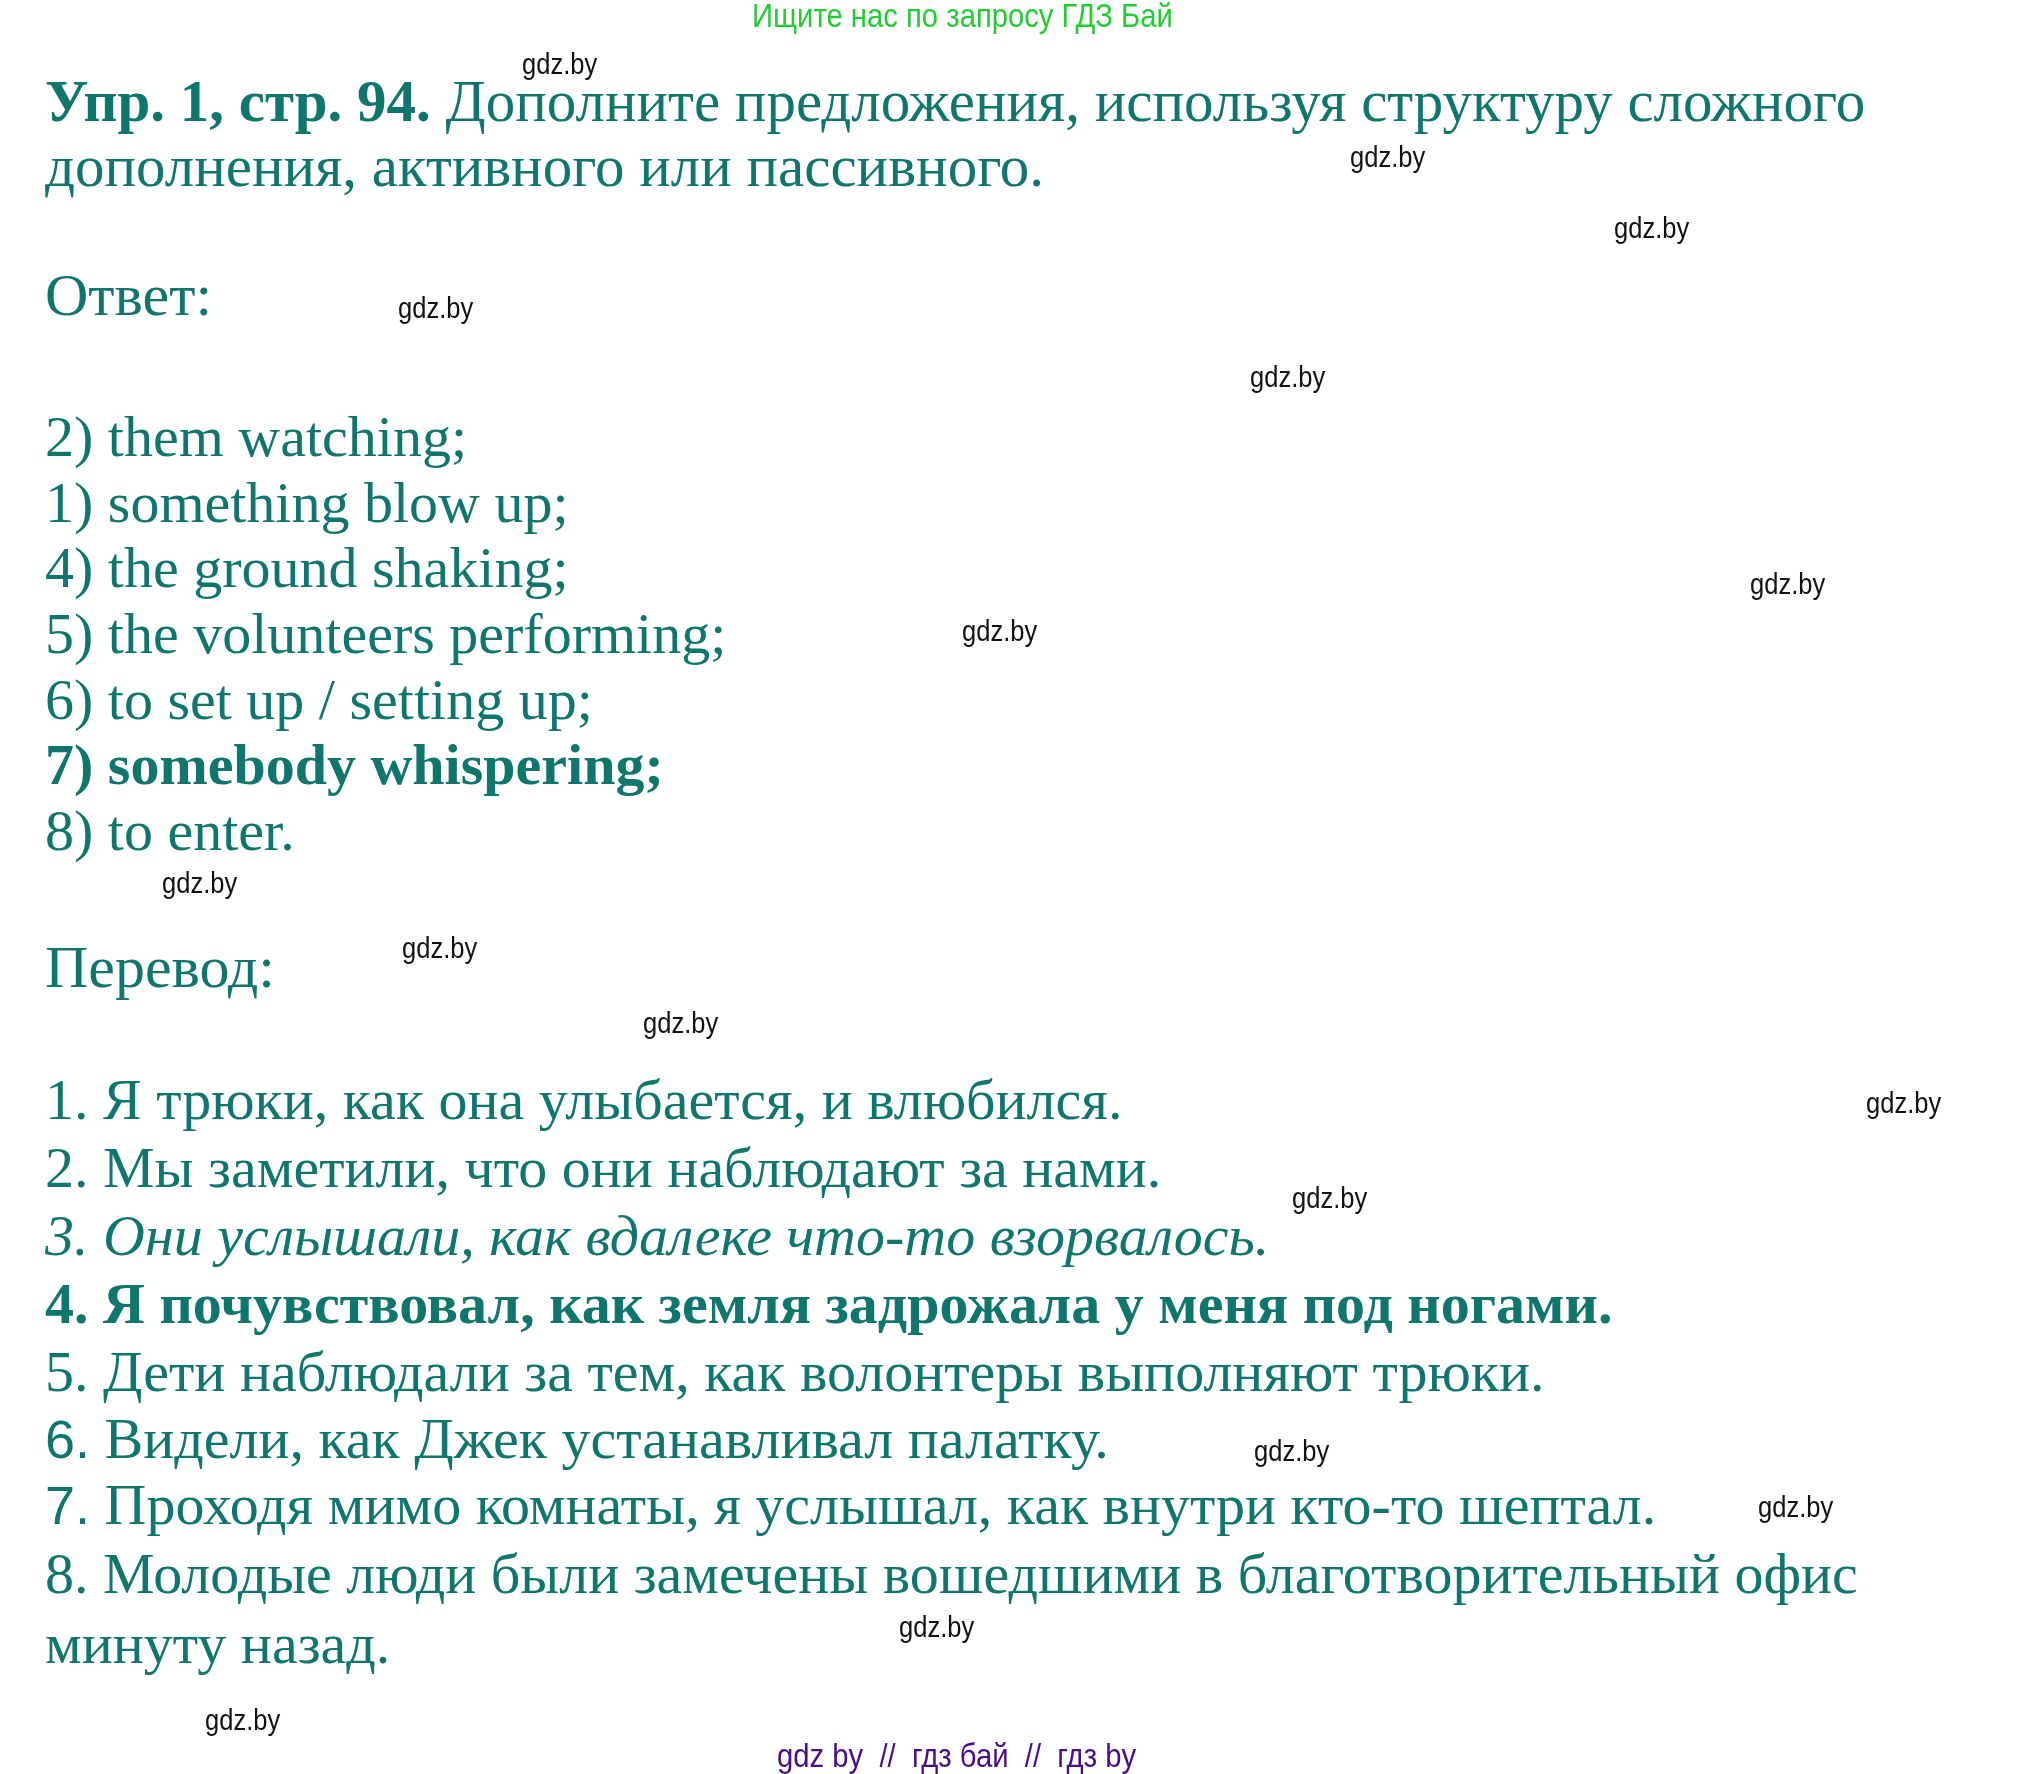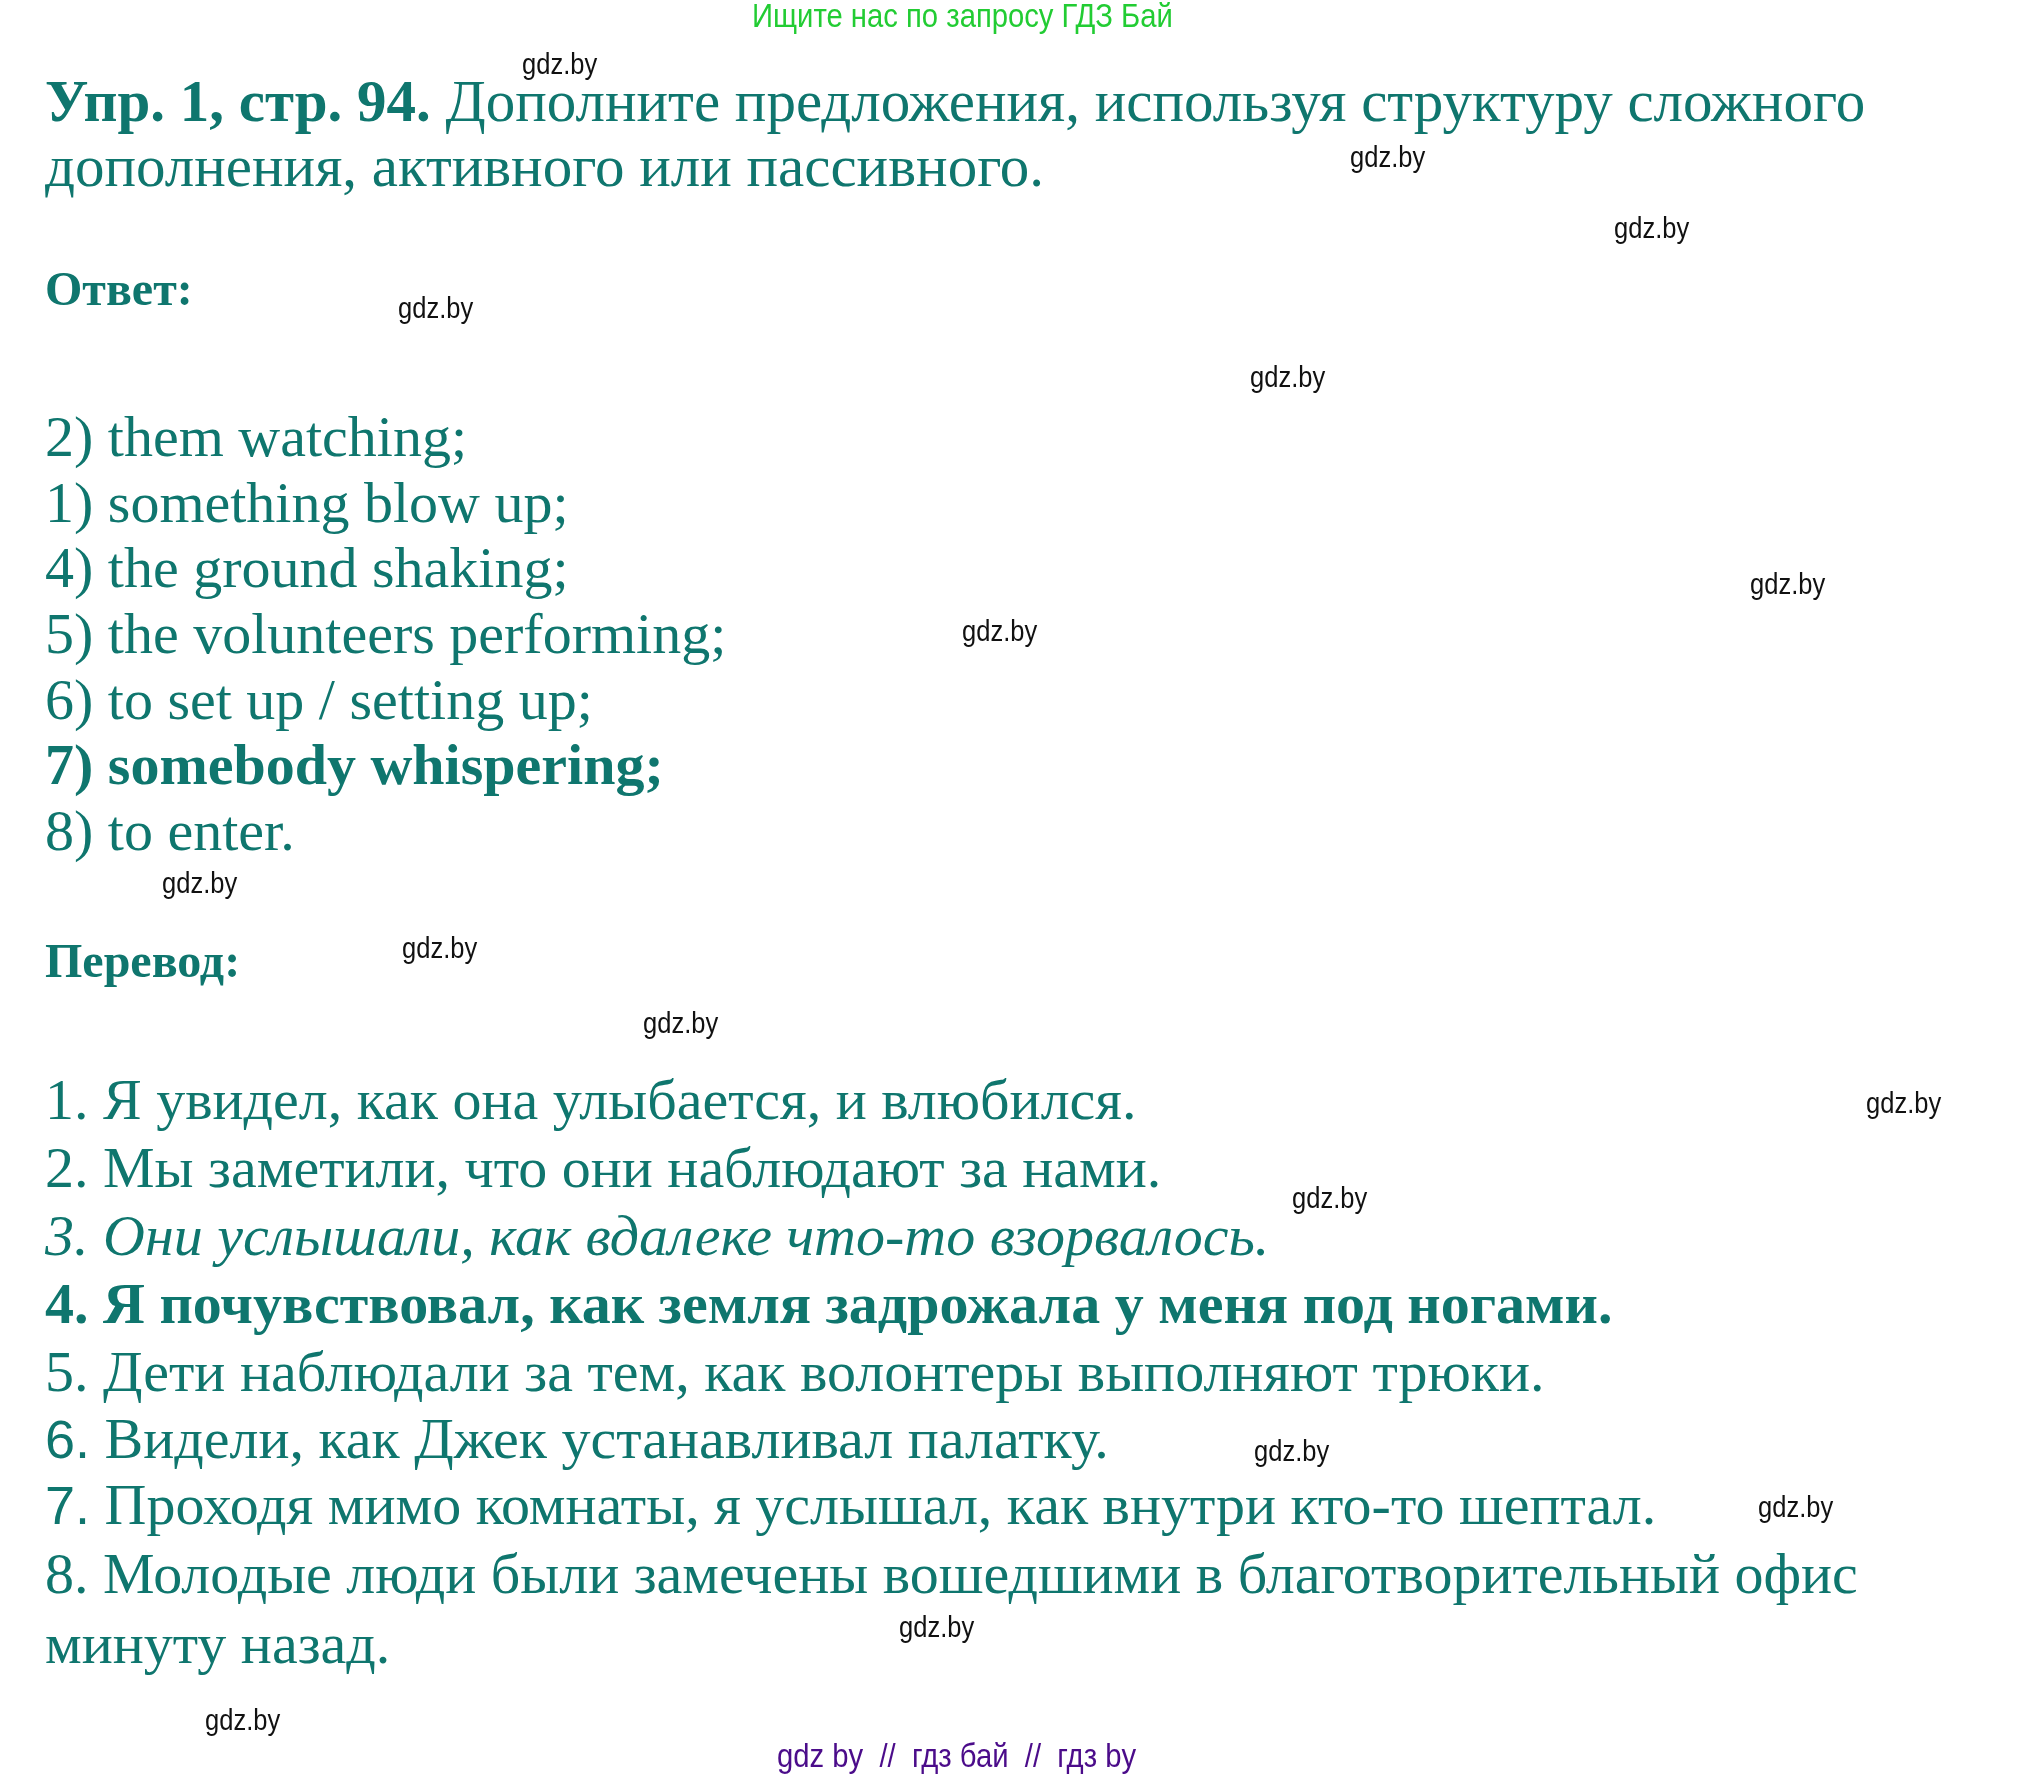--- a/index.html
+++ b/index.html
@@ -10,21 +10,21 @@
     font-family: "Liberation Sans", sans-serif;
     font-size: 34px; color: #22cc33;
     transform: scaleX(0.86); transform-origin: left top;
   }
   .serif {
     font-family: "Liberation Serif", serif;
     color: #0f766e; font-size: 58px; line-height: 1;
   }
   .title-line { left: 45px; font-size: 59px; }
   .title-bold { font-weight: bold; }
-  .heading { left: 45px; font-weight: bold; font-size: 48px; }
+  .heading { left: 45px; font-weight: normal; font-size: 60px; }
   .line { left: 45px; }
   .sans-num { font-family: "Liberation Sans", sans-serif; font-size: 54px; }
   .wm {
     font-family: "Liberation Sans", sans-serif;
     font-size: 29px; color: #111111; line-height: 1;
     transform: scaleX(0.88); transform-origin: left top;
   }
   .footer {
     left: 777px; top: 1738px;
     font-family: "Liberation Sans", sans-serif;
@@ -50,21 +50,21 @@
 <div class="abs serif line" style="top:474px;">1) something blow up;</div>
 <div class="abs serif line" style="top:539px;">4) the ground shaking;</div>
 <div class="abs serif line" style="top:605px;">5) the volunteers performing;</div>
 <div class="abs serif line" style="top:671px;">6) to set up / setting up;</div>
 <div class="abs serif line" style="top:736px;font-weight:bold;">7) somebody whispering;</div>
 <div class="abs serif line" style="top:802px;">8) to enter.</div>
 
 <div class="abs serif heading" style="top:937px;">Перевод:</div>
 
 <div class="abs serif line" style="top:1071px;">
-  <span>1.</span><span> Я увидел, как она улыбается, и влюбился.</span>
+  <span>1.</span><span> Я трюки, как она улыбается, и влюбился.</span>
 </div>
 <div class="abs serif line" style="top:1139px;">
   <span>2.</span><span> Мы заметили, что они наблюдают за нами.</span>
 </div>
 <div class="abs serif line" style="top:1207px;font-style:italic;">
   <span>3.</span><span> Они услышали, как вдалеке что-то взорвалось.</span>
 </div>
 <div class="abs serif line" style="top:1275px;font-weight:bold;">
   <span>4.</span><span> Я почувствовал, как земля задрожала у меня под ногами.</span>
 </div>

